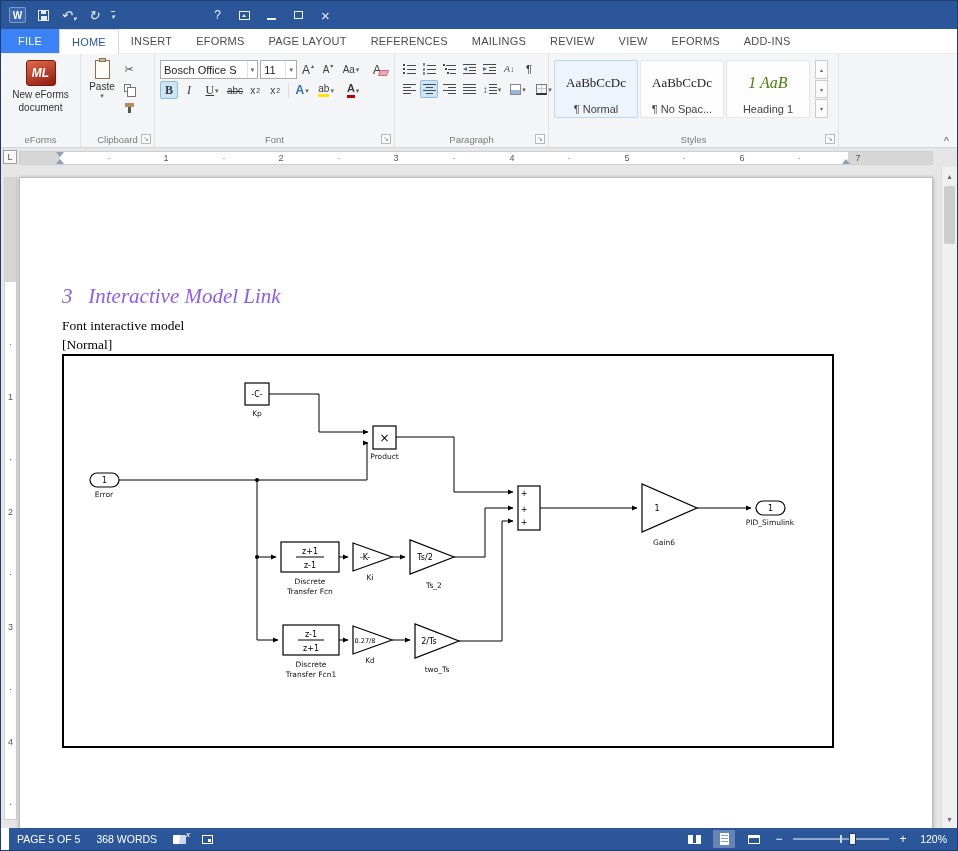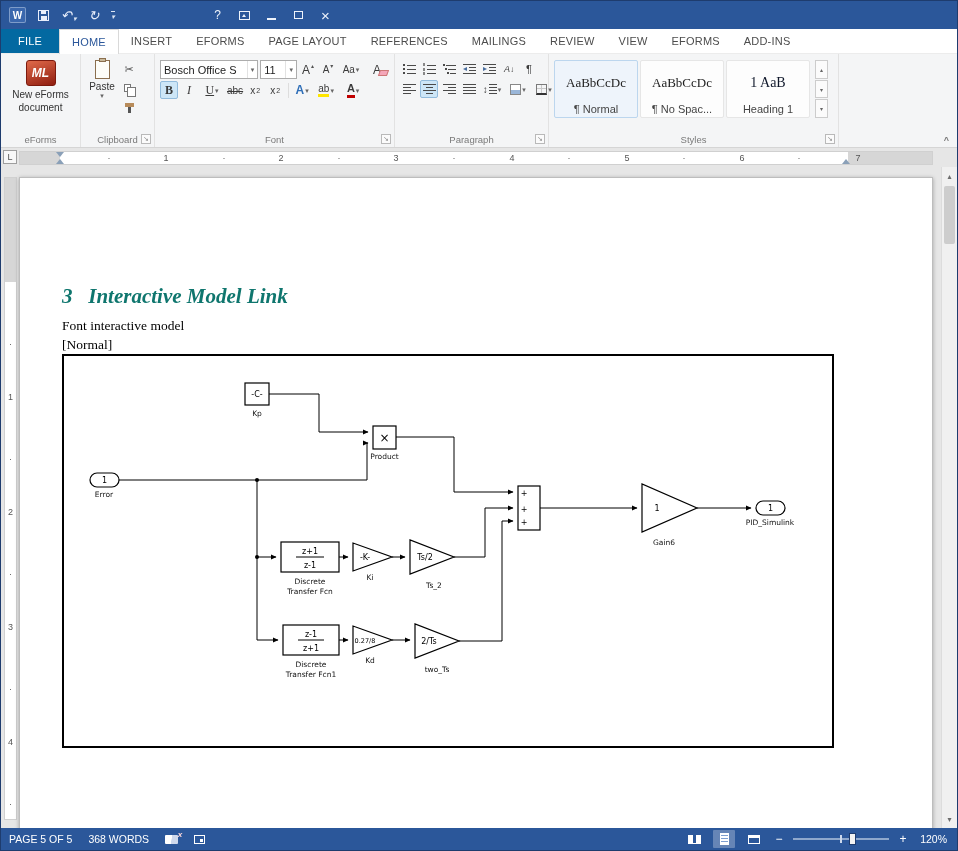--- a/index.html
+++ b/index.html
@@ -21,21 +21,21 @@
   .wbtn{width:27px;height:28px;display:flex;align-items:center;justify-content:center;font-size:12px;color:#eef3fb}
   .rdo{width:11px;height:9px;border:1px solid #eef3fb;position:relative;display:block}
   .rdo::after{content:"";position:absolute;left:2px;top:2px;border-left:2.5px solid transparent;border-right:2.5px solid transparent;border-bottom:3px solid #eef3fb}
   .minb{width:9px;height:2px;background:#eef3fb;display:block;margin-top:7px}
   .maxb{width:9px;height:8px;border:1px solid #eef3fb;display:block}
   .xx14{font-size:15px}
 
   
   .tabs{position:absolute;top:28px;left:0;right:0;height:25px;background:#fff;display:flex;align-items:stretch;font-size:11px;border-bottom:1px solid #ececec}
   .tab{padding:0 12px;display:flex;align-items:center;color:#4c4c4c;letter-spacing:.2px}
-  .tab.file{background:#0369a1;color:#fff;padding:0 17px}
+  .tab.file{background:#3b82f6;color:#fff;padding:0 17px}
   .tab.active{color:#2b579a;background:#fff;border:1px solid #d9d9d9;border-bottom:none;margin-bottom:-1px}
 
   
   .ribbon{position:absolute;top:53px;left:0;right:0;height:94px;background:#f4f5f6;border-bottom:1px solid #d5d5d5;display:flex}
   .grp{position:relative;border-right:1px solid #e2e2e2;padding:4px 3px 16px}
   .grp.noborder{border-right:none}
   .glabel{position:absolute;bottom:2px;left:0;right:0;text-align:center;font-size:9.5px;color:#7a7a7a}
   .glaunch{position:absolute;bottom:3px;right:3px;width:10px;height:10px;border:1px solid #b9b9b9;font-size:7px;line-height:8px;text-align:center;color:#888;background:#fbfbfb}
   .frow{display:flex;align-items:center;gap:2px;margin:2px 2px}
   .dd{font-size:7px;color:#666;line-height:1}
@@ -98,21 +98,21 @@
   .il.short{width:8px;background-size:8px 1px,8px 1px,8px 1px,8px 1px}
   .ic-shade{width:11px;height:11px;border:1px solid #888;background:linear-gradient(#fff 60%,#9ab6d8 60%);display:inline-block}
   .ic-borders{width:11px;height:11px;border:1px solid #7a7a7a;border-bottom:2px solid #333;background:linear-gradient(#c9c9c9,#c9c9c9) 50% 0/1px 100% no-repeat,linear-gradient(#c9c9c9,#c9c9c9) 0 50%/100% 1px no-repeat;display:inline-block}
   .pil{font-size:11px;color:#3b3b3b}
 
   
   .stylesrow{align-items:stretch}
   .stylecard{width:84px;height:58px;border:1px solid #e6e6e6;background:#fdfdfd;display:flex;flex-direction:column;align-items:center;justify-content:flex-end;padding:2px;border-radius:2px}
   .stylecard.selstyle{background:#eef4fb;border-color:#bcd6ee}
   .sprev{font-family:"Liberation Serif",serif;font-size:13px;color:#222;flex:1;display:flex;align-items:center}
-  .sprev.h1p{font-size:14px;color:#0f172a}
+  .sprev.h1p{font-style:italic;font-size:16px;color:#4d7c0f}
   .sname{font-size:11px;color:#444;white-space:nowrap}
   .stylescroll{width:13px;display:flex;flex-direction:column;gap:1px;margin-left:3px}
   .sbtn{flex:1;border:1px solid #ccc;background:#fbfbfb;font-size:6px;display:flex;align-items:center;justify-content:center;color:#666}
 
   
   .editbtn{display:flex;flex-direction:column;align-items:center;font-size:10px;color:#333;padding-top:6px;gap:2px}
   .ic-binoc{width:18px;height:10px;position:relative;display:block}
   .ic-binoc::before,.ic-binoc::after{content:"";position:absolute;top:0;width:7px;height:9px;border:1.5px solid #4a4a4a;border-radius:2px;background:#d8e6f4}
   .ic-binoc::before{left:0}.ic-binoc::after{right:0}
   .collapse{position:absolute;right:8px;bottom:2px;font-size:9px;color:#777;font-weight:bold}
@@ -129,42 +129,42 @@
   .tri.hg{left:36px;bottom:0;border-left:4px solid transparent;border-right:4px solid transparent;border-bottom:5px solid #8aa0b8}
   .tri.ri{left:822px;bottom:0;border-left:4px solid transparent;border-right:4px solid transparent;border-bottom:5px solid #8aa0b8}
 
   
   .docarea{position:absolute;top:166px;left:0;right:0;bottom:22px;background:#e6e6e6;overflow:hidden}
   .vruler{position:absolute;left:0;top:0;bottom:0;width:18px}
   .vstrip{position:absolute;left:3px;top:10px;width:13px;bottom:8px;background:#fff;border:1px solid #d0d0d0}
   .vseg{position:absolute;left:0;right:0;top:0;height:104px;background:#d6d6d6}
   .vnum,.vdot{position:absolute;left:0;right:0;text-align:center;font-size:9px;color:#555}
   .page{position:absolute;left:18px;top:10px;width:914px;height:1200px;background:#fff;border:1px solid #bdbdbd;box-shadow:0 1px 4px rgba(0,0,0,.3)}
-  .doc-heading{position:absolute;left:42px;top:106px;font-family:"Liberation Serif",serif;font-weight:bold;font-style:italic;font-size:21px;color:#0f766e;white-space:pre}
+  .doc-heading{position:absolute;left:42px;top:106px;font-family:"Liberation Serif",serif;font-weight:normal;font-style:italic;font-size:21px;color:#8b5cf6;white-space:pre}
   .doc-body{position:absolute;left:42px;top:140px;font-family:"Liberation Serif",serif;font-size:13.5px;color:#000}
   .doc-model{position:absolute;left:42px;top:159px;font-family:"Liberation Serif",serif;font-size:13.5px;color:#000}
   .doc-caption{position:absolute;left:42px;top:578px;width:772px;text-align:center;font-weight:bold;font-size:14px;color:#000}
   .diagram{position:absolute;left:42px;top:176px;width:772px;height:394px}
   .frame{fill:#fff;stroke:#000;stroke-width:2}
   .wires path{fill:none;stroke:#000;stroke-width:1}
   .wires circle{fill:#000}
   .blk{fill:#fff;stroke:#000;stroke-width:1.2}
   .fr{stroke:#000;stroke-width:1}
   svg text{font-family:"DejaVu Sans",sans-serif}
   .bt{font-size:8px;text-anchor:middle;fill:#000}
   .bt.big{font-size:12px}
   .bt.sm{font-size:6.5px}
   .bl{font-size:7.5px;text-anchor:middle;fill:#111}
   .vscroll{position:absolute;right:0;top:0;bottom:0;width:16px;background:#f0f0f0;border-left:1px solid #dcdcdc}
   .sarrow{position:absolute;left:0;right:0;height:16px;display:flex;align-items:center;justify-content:center;font-size:8px;color:#6d6d6d}
   .sarrow.top{top:1px}.sarrow.bot{bottom:1px}
   .sthumb{position:absolute;left:2px;right:2px;top:19px;height:58px;background:#cdcdcd;border-radius:2px}
 
   
-  .statusbar{position:absolute;left:0;right:0;bottom:0;height:22px;background:#2b579a;color:#fff;display:flex;align-items:center;font-size:10.5px}
+  .statusbar{position:absolute;left:8px;right:0;bottom:0;height:22px;background:#2b579a;color:#fff;display:flex;align-items:center;font-size:10.5px}
   .sb-left{display:flex;align-items:center;gap:16px;padding-left:8px}
   .sb-ic{position:relative;display:inline-flex;align-items:center}
   .ic-book{width:13px;height:9px;background:linear-gradient(100deg,#fff 48%,#cfd9ec 52%);border-radius:1px;display:block}
   .proofx{position:absolute;right:-4px;top:-5px;font-size:8px;color:#ffd9d9;font-weight:bold}
   .ic-macro{width:11px;height:9px;border:1px solid #fff;position:relative;display:block}
   .ic-macro::after{content:"";position:absolute;right:1px;bottom:1px;width:3px;height:3px;background:#fff}
   .sb-right{margin-left:auto;display:flex;align-items:center;gap:8px;padding-right:10px}
   .viewbtn{width:22px;height:18px;display:flex;align-items:center;justify-content:center;border-radius:1px}
   .viewbtn.active{background:rgba(255,255,255,.28)}
   .ic-read{width:13px;height:9px;background:linear-gradient(to right,#fff 0 5px,transparent 5px 8px,#fff 8px);border-bottom:1px solid #fff;display:block}

